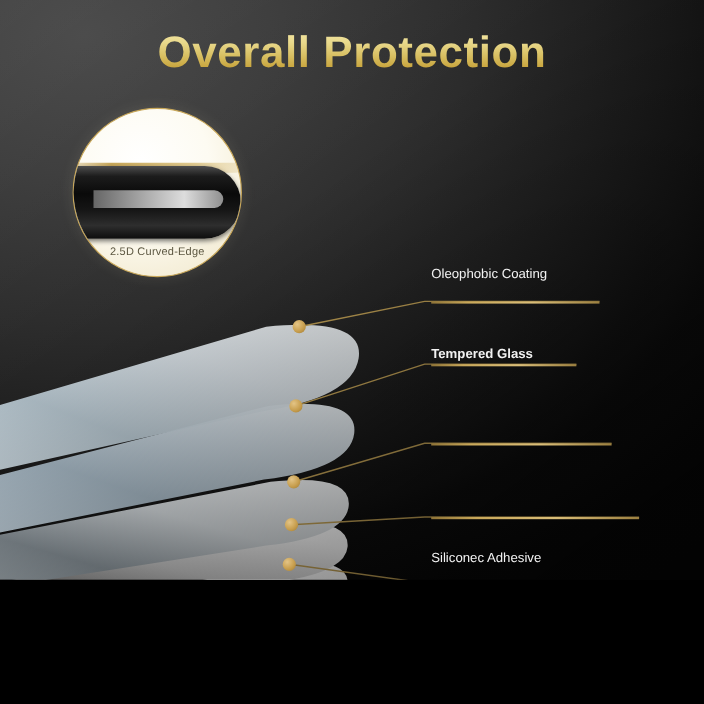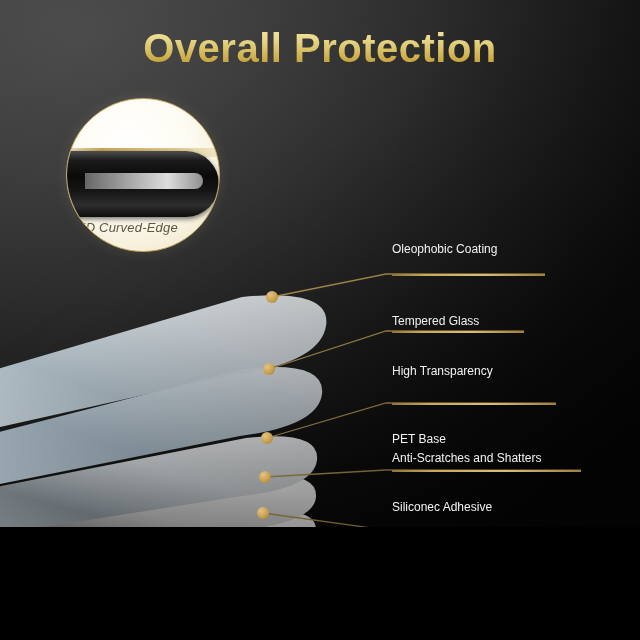--- a/index.html
+++ b/index.html
@@ -84,25 +84,24 @@
     height: 16px;
     border-radius: 0 12px 12px 0;
     background: linear-gradient(90deg, #6e6e6e 0%, #b9b9b9 40%, #efefef 70%, #9a9a9a 100%);
     opacity: 0.92;
   }
   #inset-caption {
     position: absolute;
     left: 0;
     bottom: 16px;
     width: 152px;
-    text-align: left;
-    font-size: 13px;
+    text-align: center;
+    font-size: 10px;
     color: #5c5741;
     letter-spacing: 0.2px;
-    font-style: italic;
   }
 
   
   #layers {
     position: absolute;
     inset: 0;
   }
 
   
   .dot {
@@ -229,34 +228,29 @@
   <div class="dot" style="left:261px; top:432px;"></div>
   <div class="dot" style="left:259px; top:471px;"></div>
   <div class="dot" style="left:257px; top:507px;"></div>
   <div class="dot" style="left:255px; top:542px;"></div>
 
   <div class="label" style="left:392px; top:240px;">
     <span class="l1">Oleophobic Coating</span>
   </div>
   <div class="underline" style="left:392px; top:274px; width:153px;"></div>
 
-  <div class="label" style="left:392px; top:312px;">
+  <div class="label" style="left:392px; top:312px;font-weight:bold;">
     <span class="l1">Tempered Glass</span>
   </div>
   <div class="underline" style="left:392px; top:331px; width:132px;"></div>
 
   <div class="label" style="left:392px; top:362px;">
-    <span class="l2">High Transparency</span>
   </div>
   <div class="underline" style="left:392px; top:403px; width:164px;"></div>
 
-  <div class="label" style="left:392px; top:430px;">
-    <span class="l1">PET Base</span>
-    <span class="l2">Anti-Scratches and Shatters</span>
-  </div>
   <div class="underline" style="left:392px; top:470px; width:189px;"></div>
 
   <div class="label" style="left:392px; top:498px;text-align:center;">
     <span class="l1">Siliconec Adhesive</span>
   </div>
   <div class="underline" style="left:392px; top:530px; width:143px;"></div>
 
   <div class="label" style="left:392px; top:560px;">
   </div>
   <div class="underline" style="left:392px; top:592px; width:168px;"></div>

